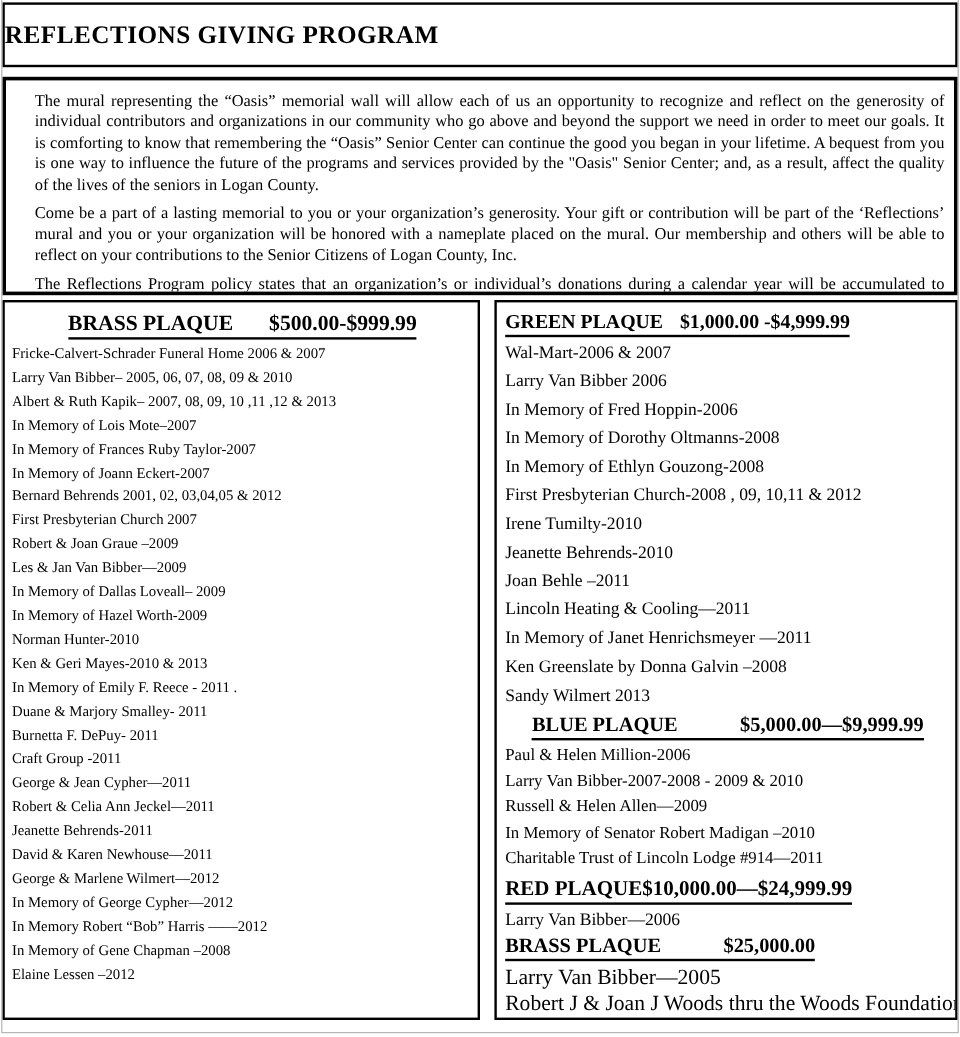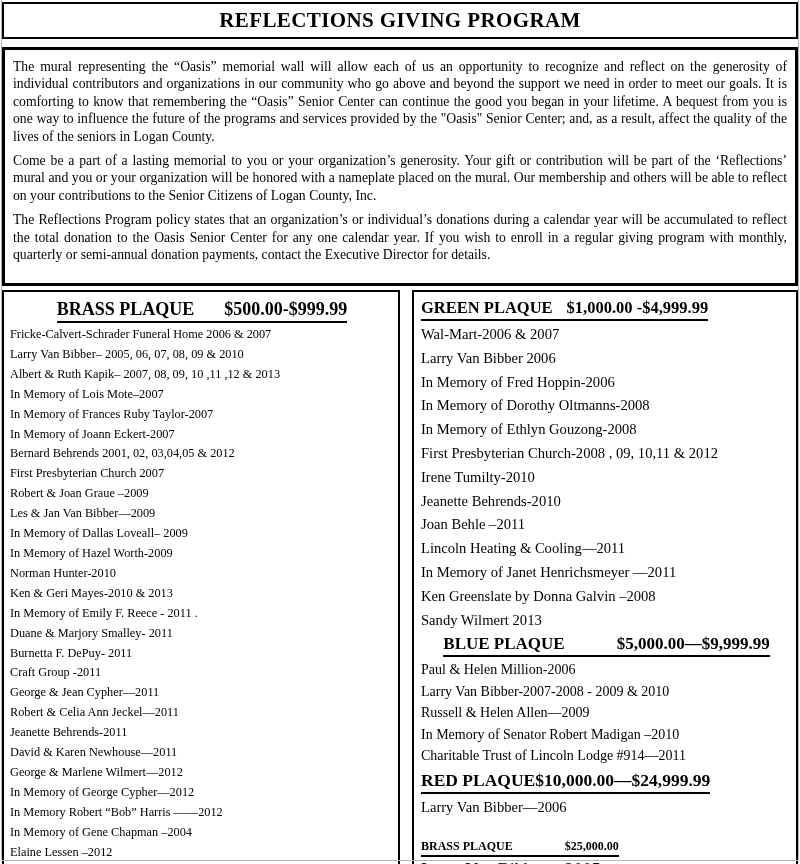--- a/index.html
+++ b/index.html
@@ -13,38 +13,38 @@
   .page{
     width:796px;height:860px;
     margin:0 auto;
     padding-top:2px;
     box-sizing:border-box;
     outline:1px solid #b5b5b5;
   }
   
   .title-box{
     border:2px solid #000;
-    height:37px;
-    display:flex;align-items:center;justify-content:center;
+    height:54px;
+    display:flex;align-items:center;justify-content:flex-start;
     box-sizing:border-box;
     background:#fff;
   }
   .title-box h1{
     margin:0;
     font-size:21px;
     font-weight:bold;
     letter-spacing:0.4px;
   }
   
   .intro-box{
     border:3px solid #000;
     margin-top:8px;
     box-sizing:border-box;
-    padding:1px 8px 6px 8px;
-    height:239px;
+    padding:1px 8px 6px 24px;
+    height:182px;
     overflow:hidden;
     background:#fff;
   }
   .intro-box p{
     margin:7px 0 0 0;
     font-size:13.7px;
     line-height:1.27;
     text-align:justify;
   }
   
@@ -96,21 +96,21 @@
   .sec-blue .section-header{font-size:17px;margin-top:2px;text-align:center;}
   .sec-blue .gap{width:52px;}
   .sec-blue .items li{font-size:14px;line-height:21.5px;}
 
   
   .sec-red .section-header{font-size:17.5px;margin-top:3px;}
   .sec-red .gap{width:0;}
   .sec-red .items li{font-size:14.6px;line-height:22px;}
 
   
-  .sec-brass .section-header{font-size:12px;margin-top:21px;font-family:Liberation Serif, serif;}
+  .sec-brass .section-header{font-size:17px;margin-top:0;font-family:Liberation Serif, serif;}
   .sec-brass .gap{width:52px;}
   .sec-brass .items li{font-size:18px;line-height:22px;}
 </style>
 </head>
 <body>
 
 <div class="page">
 
   <div class="title-box">
     <h1>REFLECTIONS GIVING PROGRAM</h1>
@@ -147,21 +147,21 @@
             <li>Duane &amp; Marjory Smalley- 2011</li>
             <li>Burnetta F. DePuy- 2011</li>
             <li>Craft Group -2011</li>
             <li>George &amp; Jean Cypher—2011</li>
             <li>Robert &amp; Celia Ann Jeckel—2011</li>
             <li>Jeanette Behrends-2011</li>
             <li>David &amp; Karen Newhouse—2011</li>
             <li>George &amp; Marlene Wilmert—2012</li>
             <li>In Memory of George Cypher—2012</li>
             <li>In Memory Robert “Bob” Harris ——2012</li>
-            <li>In Memory of Gene Chapman –2004</li>
+            <li>In Memory of Gene Chapman –2008</li>
             <li>Elaine Lessen –2012</li>
           </ul>
   </div>
 </div>
     <div class="col right" id="right-col">
   <div class="section sec-green">
     <div class="section-header">
       <span class="header-underline"><span class="label">GREEN PLAQUE</span><span class="gap"></span><span class="amount">$1,000.00 -$4,999.99</span></span>
     </div>
     <ul class="items">

